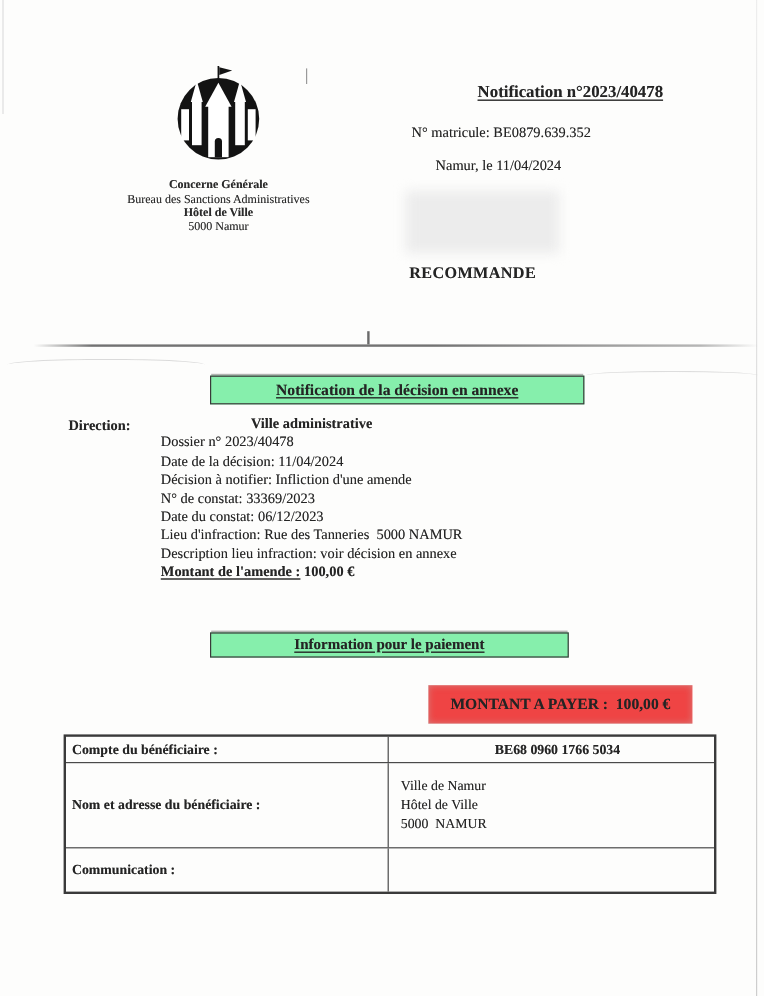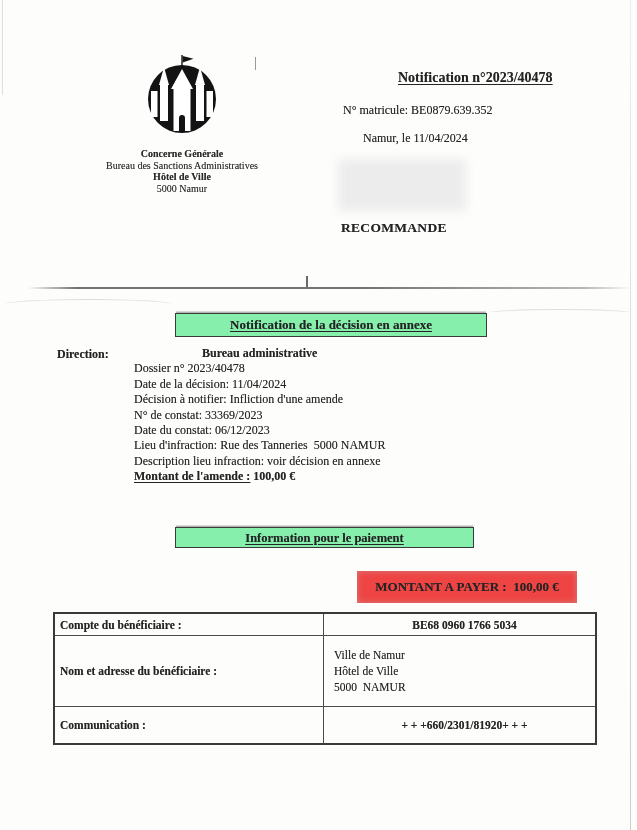--- a/index.html
+++ b/index.html
@@ -112,21 +112,21 @@
   <div class="abs place-date">Namur, le 11/04/2024</div>
   <div class="abs redaction"></div>
   <div class="abs recommande b">RECOMMANDE</div>
 
   <div class="abs title-box box1">
     <span class="t b u">Notification de la décision en annexe</span>
   </div>
 
   <div class="abs concerne-label b">Direction:</div>
   <div class="abs details">
-    <div class="b">Bureau administrative</div>
+    <div class="b">Ville administrative</div>
     <div>Dossier n° 2023/40478</div>
     <div>Date de la décision: 11/04/2024</div>
     <div>Décision à notifier: Infliction d'une amende</div>
     <div>N° de constat: 33369/2023</div>
     <div>Date du constat: 06/12/2023</div>
     <div>Lieu d'infraction: Rue des Tanneries  5000 NAMUR</div>
     <div>Description lieu infraction: voir décision en annexe</div>
     <div><span class="b u">Montant de l'amende :</span><span class="b pre"> 100,00 €</span></div>
   </div>
 
@@ -148,19 +148,16 @@
     <div class="t-row r2">
       <div class="t-label">Nom et adresse du bénéficiaire :</div>
       <div class="t-value">
         <span class="val-line">Ville de Namur</span>
         <span class="val-line">Hôtel de Ville</span>
         <span class="val-line">5000  NAMUR</span>
       </div>
     </div>
     <div class="t-row r3">
       <div class="t-label">Communication :</div>
-      <div class="t-value b">
-        <span class="val-line">+ + +660/2301/81920+ + +</span>
-      </div>
     </div>
   </div>
 
 </div>
 
 </body></html>

